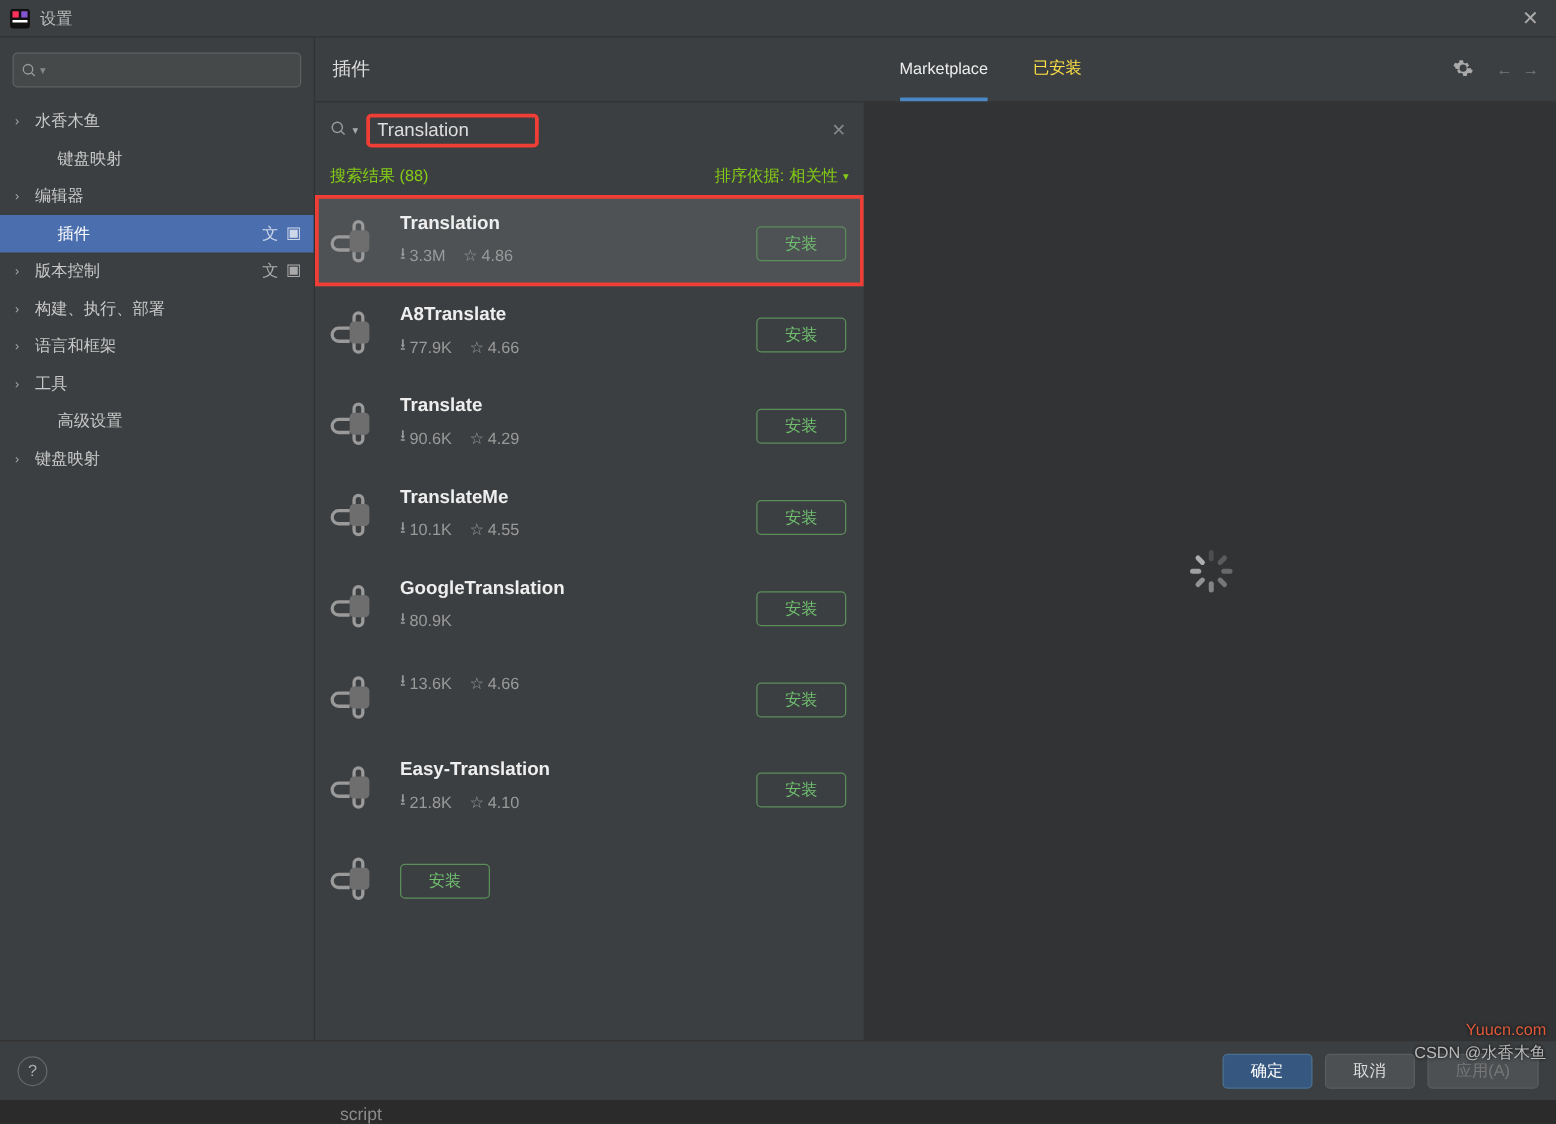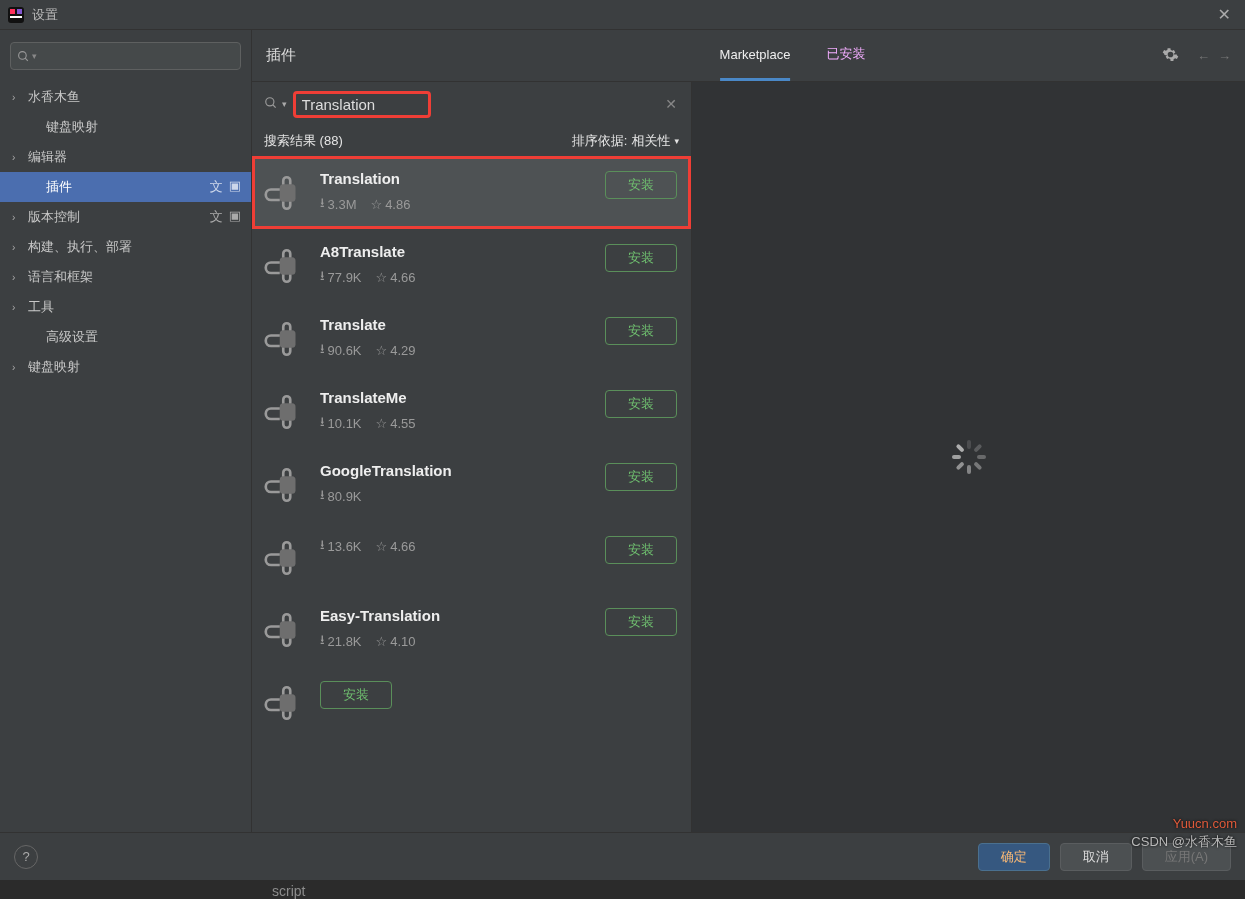--- a/index.html
+++ b/index.html
@@ -17,55 +17,55 @@
   .tree-item{display:flex;align-items:center;height:30px;padding-left:28px;cursor:pointer;position:relative;color:#c8c8c8;}
   .tree-item.child{padding-left:46px;}
   .tree-item.selected{background:#4b6eaf;color:#fff;}
   .tree-item .chevron{position:absolute;left:12px;color:#aaa;font-size:10px;}
   .tree-item .badge-icons{position:absolute;right:10px;display:flex;gap:6px;color:#aaa;}
   .tree-item.selected .badge-icons{color:#cdd7ea;}
   .content{flex:1;background:#3c3f41;display:flex;flex-direction:column;}
   .content-header{height:52px;display:flex;align-items:center;border-bottom:1px solid #323232;padding:0 14px;position:relative;}
   .content-title{font-size:15px;color:#ddd;}
   .tabs{position:absolute;left:50%;transform:translateX(-50%);display:flex;gap:36px;height:100%;align-items:flex-end;margin-left:44px;}
-  .tab{color:#f0abfc;cursor:pointer;height:100%;display:flex;align-items:center;border-bottom:3px solid transparent;}
+  .tab{color:#fde047;cursor:pointer;height:100%;display:flex;align-items:center;border-bottom:3px solid transparent;}
   .tab.active{color:#eee;border-bottom-color:#4a88c7;}
   .header-right{margin-left:auto;display:flex;align-items:center;gap:18px;color:#aaa;}
   .gear{cursor:pointer;}
   .nav-arrows{display:flex;gap:8px;color:#777;}
   .middle{flex:1;display:flex;overflow:hidden;}
   .list-pane{width:440px;background:#3c3f41;border-right:1px solid #323232;display:flex;flex-direction:column;position:relative;}
   .plugin-search-row{height:44px;display:flex;align-items:center;padding:0 12px;position:relative;}
   .plugin-search-row .sicon{color:#aaa;margin-right:4px;}
   .plugin-search-row .drop{color:#aaa;font-size:9px;margin-right:6px;}
   .search-highlight{border:3px solid #ef3e36;border-radius:4px;padding:2px 6px;}
   .plugin-search-row input{background:transparent;border:none;outline:none;color:#ddd;font-size:15px;width:120px;}
   .plugin-search-row .clear{position:absolute;right:14px;color:#888;cursor:pointer;font-size:14px;}
-  .results-bar{height:30px;display:flex;align-items:center;justify-content:space-between;padding:0 12px;color:#e5e5e5;}
+  .results-bar{height:30px;display:flex;align-items:center;justify-content:space-between;padding:0 12px;color:#84cc16;}
   .results-bar .sort{display:flex;align-items:center;gap:4px;cursor:pointer;text-align:right;}
   .plugin-list{flex:1;overflow-y:auto;}
   .plugin-list::-webkit-scrollbar{width:10px;}
   .plugin-list::-webkit-scrollbar-thumb{background:#555;border-radius:4px;}
   .plugin-item{display:flex;padding:14px 14px 14px 12px;gap:14px;cursor:pointer;}
   .plugin-item.selected{background:#4e5254;}
   .plugin-item.highlighted{outline:3px solid #ef3e36;outline-offset:-3px;}
   .plugin-icon{width:42px;height:42px;flex-shrink:0;display:flex;align-items:center;justify-content:center;margin-top:2px;}
   .plugin-info{flex:1;min-width:0;}
   .plugin-name{color:#eee;font-size:15px;font-weight:600;margin-bottom:6px;}
   .plugin-meta{color:#9a9a9a;font-size:13px;display:flex;gap:14px;align-items:center;}
   .plugin-meta .dl,.plugin-meta .rt{display:flex;align-items:center;gap:3px;}
-  .install-btn{align-self:flex-start;border:1px solid #5a8f5a;color:#6fbf6f;background:transparent;padding:4px 22px;border-radius:4px;cursor:pointer;font-size:13px;margin-top:1px;}
+  .install-btn{align-self:flex-start;border:1px solid #5a8f5a;color:#6fbf6f;background:transparent;padding:4px 22px;border-radius:4px;cursor:pointer;font-size:13px;margin-top:11px;}
   .detail-pane{flex:1;background:#313335;display:flex;align-items:center;justify-content:center;}
   .spinner{width:34px;height:34px;position:relative;}
   .spinner div{position:absolute;left:15px;top:0;width:4px;height:9px;background:#bbb;border-radius:2px;transform-origin:2px 17px;}
   .footer{height:48px;border-top:1px solid #323232;background:#3c3f41;display:flex;align-items:center;padding:0 14px;gap:10px;}
   .help-btn{width:24px;height:24px;border:1px solid #666;border-radius:50%;color:#aaa;display:flex;align-items:center;justify-content:center;cursor:pointer;}
   .footer-spacer{flex:1;}
   .btn{height:28px;padding:0 22px;border-radius:4px;border:1px solid #5a5d5f;background:#4c5052;color:#ddd;cursor:pointer;}
-  .btn.primary{background:#365880;border-color:#4a708f;color:#fdba74;}
+  .btn.primary{background:#365880;border-color:#4a708f;color:#ffffff;}
   .btn.disabled{color:#777;}
   .watermark{position:absolute;right:8px;bottom:48px;color:#b9b9b9;font-size:14px;text-align:right;line-height:18px;pointer-events:none;text-shadow:0 0 3px #000;}
   .watermark .red{color:#e05a3a;}
   .leftover{position:absolute;left:272px;bottom:0;color:#8c8c8c;font-size:14px;}
 </style>
 </head>
 <body>
 
 <div class="titlebar">
   <div class="titlebar-left">

